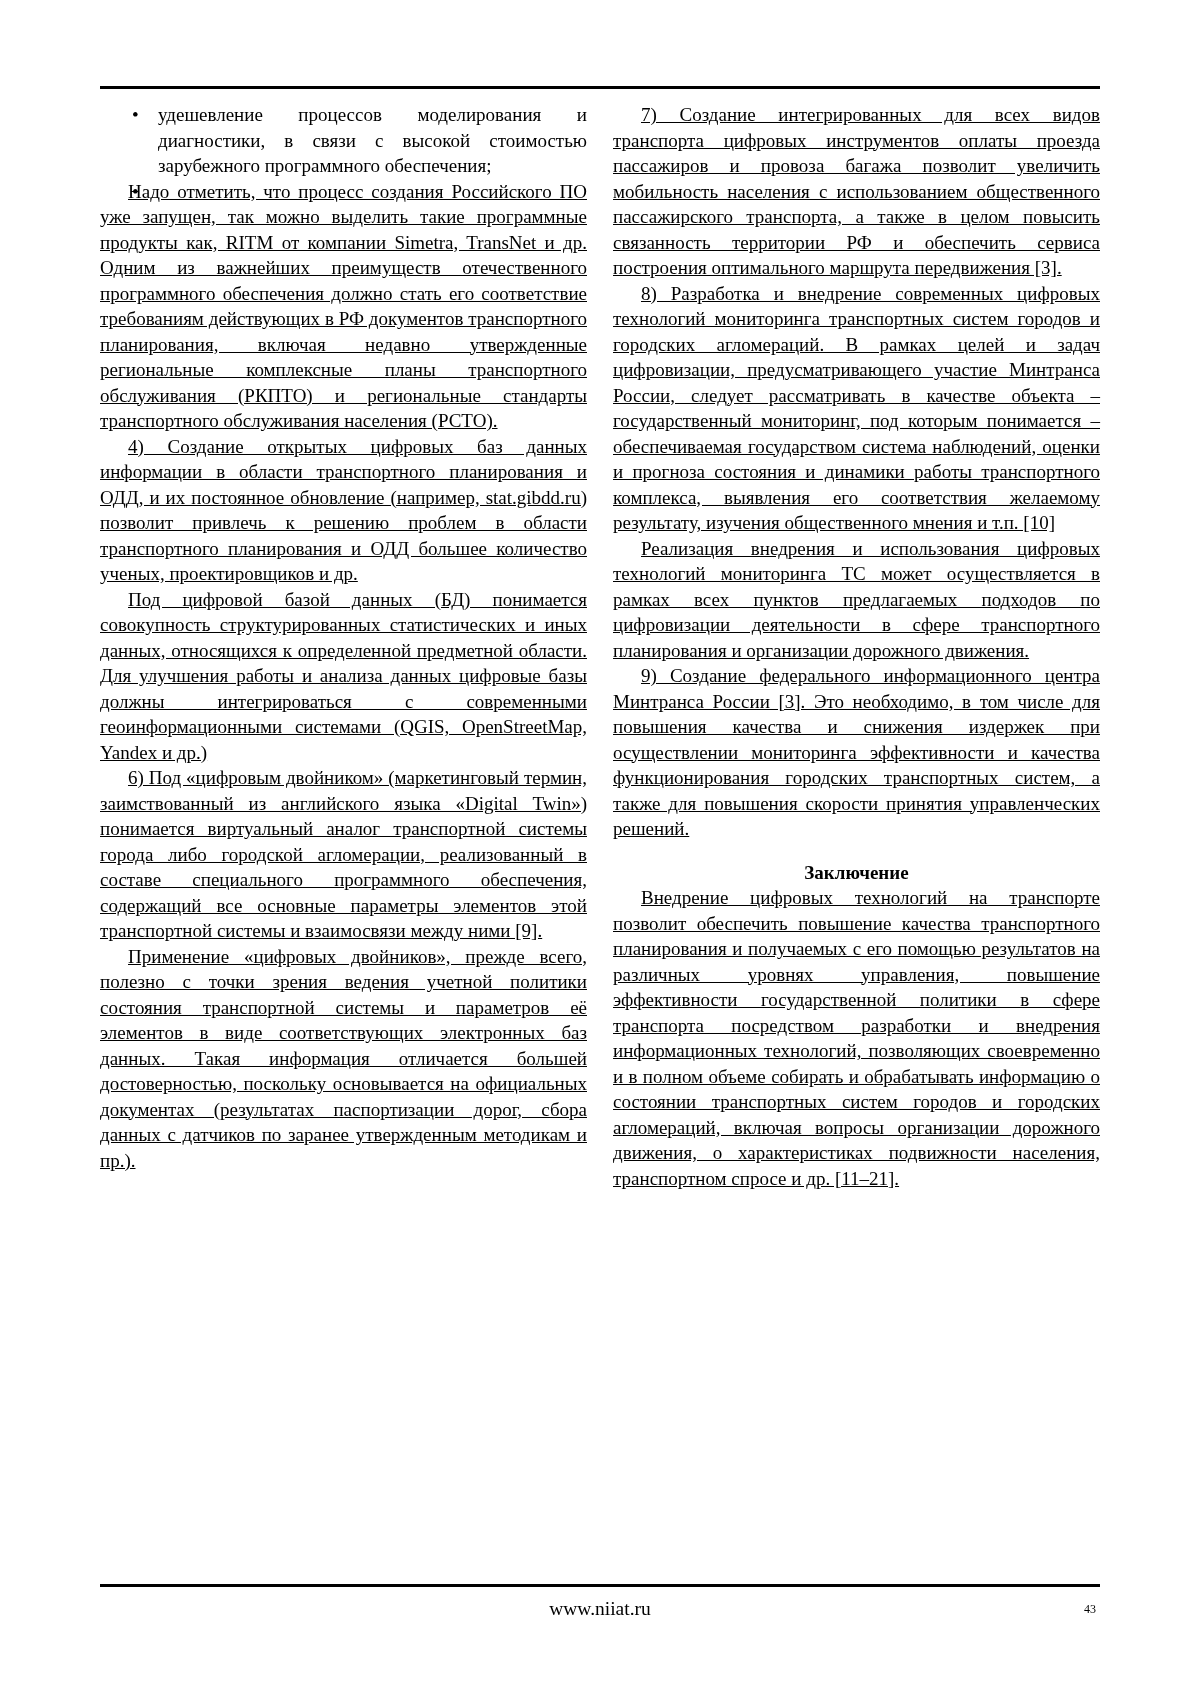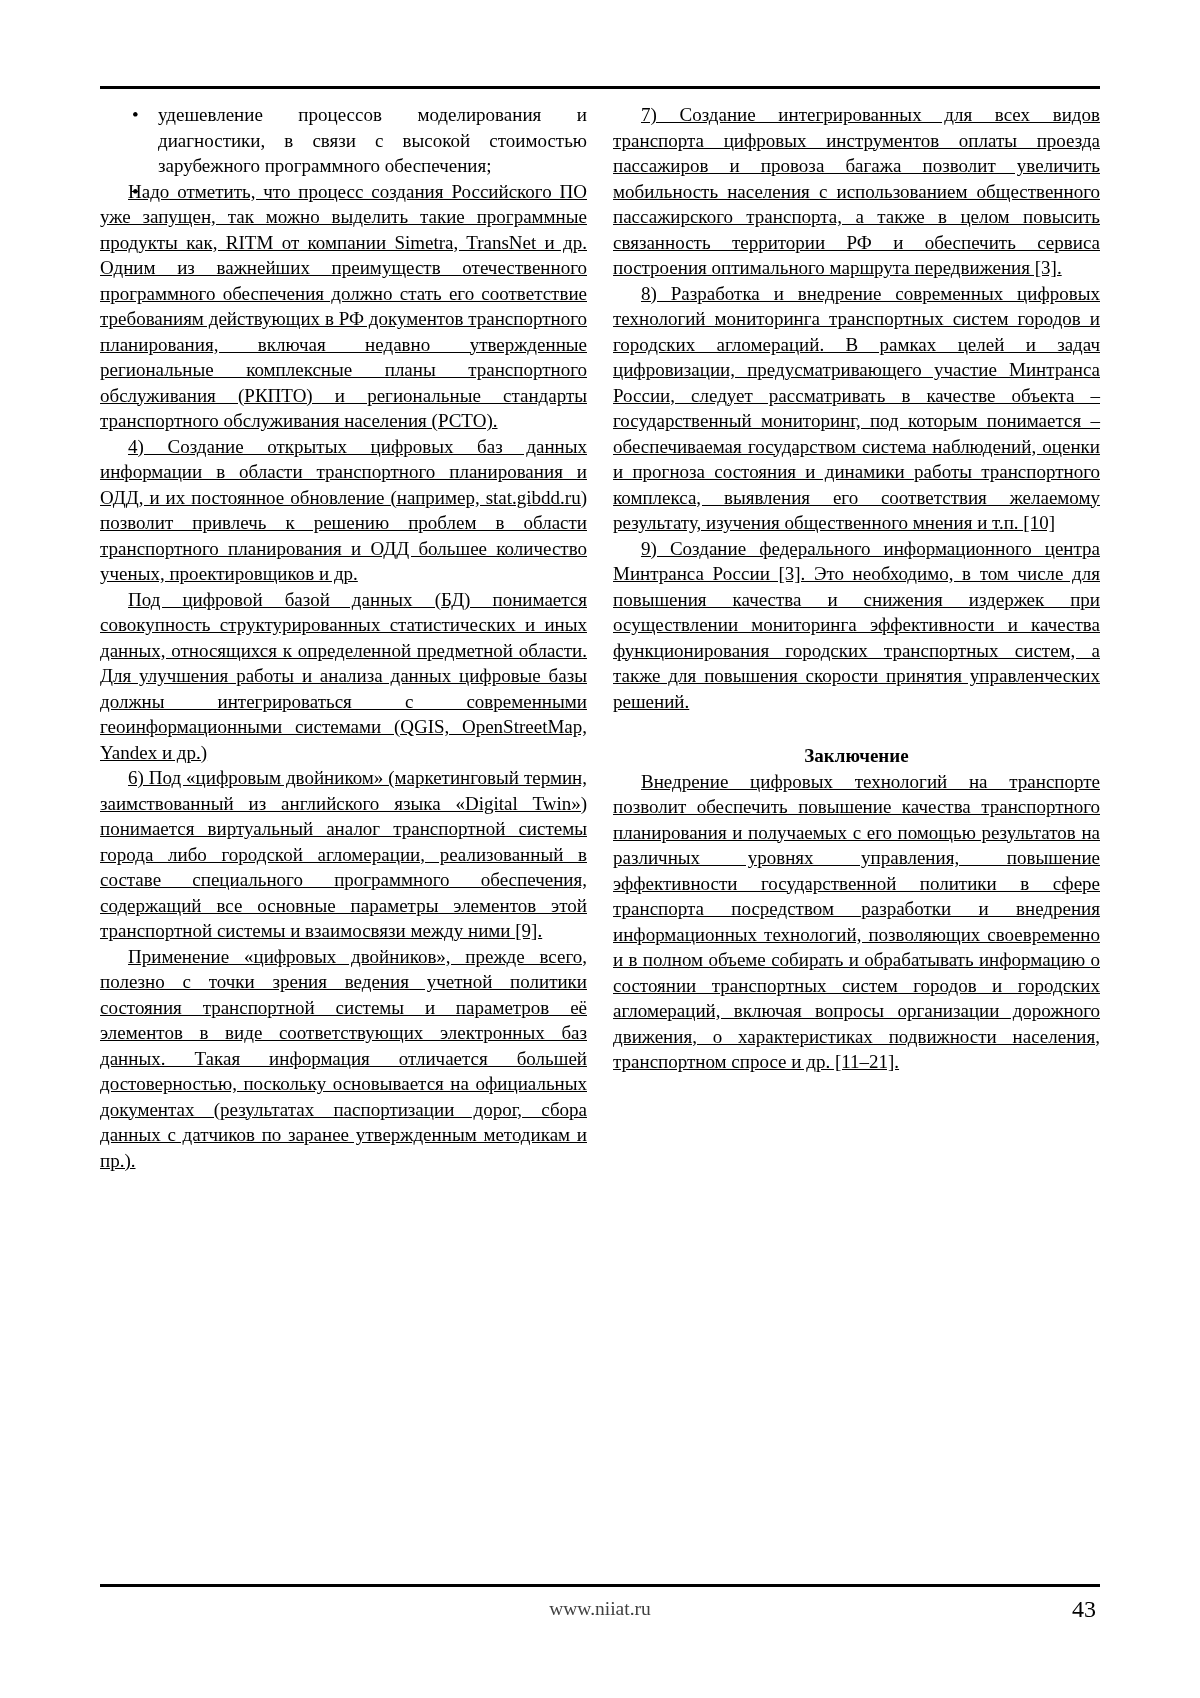--- a/index.html
+++ b/index.html
@@ -50,21 +50,21 @@
     position: relative;
     padding-left: 58px;
     text-indent: 0;
   }
   .bullet-marker {
     position: absolute;
     left: 32px;
     top: 0;
   }
   .conclusion-heading {
-    margin: 29px 0 0 0;
+    margin: 18px 0 0 0;
     font-weight: bold;
     text-align: center;
     text-indent: 0;
     font-size: 19px;
     line-height: 25.5px;
   }
   .rule-bottom {
     position: absolute;
     left: 100px;
     width: 1000px;
@@ -77,28 +77,28 @@
     left: 100px;
     width: 1000px;
     top: 1594px;
     height: 30px;
     font-size: 19.5px;
     line-height: 30px;
   }
   .footer-url {
     display: block;
     text-align: center;
-    color: #404040;
+    color: #000000;
     text-decoration: none;
   }
   .footer-page {
     position: absolute;
     right: 4px;
     top: 0;
-    font-size: 24px;
+    font-size: 12px;
     font-family: Liberation Serif, serif;
   }
 </style>
 </head>
 <body>
 
 <div class="page">
 
   <div class="rule-top"></div>
 
@@ -117,20 +117,21 @@
       <p>Надо отметить, что процесс создания Российского ПО уже запущен, так можно выделить такие программные продукты как, RITM от компании Simetra, TransNet и др. Одним из важнейших преимуществ отечественного программного обеспечения должно стать его соответствие требованиям действующих в РФ документов транспортного планирования, включая недавно утвержденные региональные комплексные планы транспортного обслуживания (РКПТО) и региональные стандарты транспортного обслуживания населения (РСТО).</p>
       <p>4) Создание открытых цифровых баз данных информации в области транспортного планирования и ОДД, и их постоянное обновление (например, stat.gibdd.ru) позволит привлечь к решению проблем в области транспортного планирования и ОДД большее количество ученых, проектировщиков и др.</p>
       <p>Под цифровой базой данных (БД) понимается совокупность структурированных статистических и иных данных, относящихся к определенной предметной области. Для улучшения работы и анализа данных цифровые базы должны интегрироваться с современными геоинформационными системами (QGIS, OpenStreetMap, Yandex и др.)</p>
       <p>6) Под «цифровым двойником» (маркетинговый термин, заимствованный из английского языка «Digital Twin») понимается виртуальный аналог транспортной системы города либо городской агломерации, реализованный в составе специального программного обеспечения, содержащий все основные параметры элементов этой транспортной системы и взаимосвязи между ними [9].</p>
       <p>Применение «цифровых двойников», прежде всего, полезно с точки зрения ведения учетной политики состояния транспортной системы и параметров её элементов в виде соответствующих электронных баз данных. Такая информация отличается большей достоверностью, поскольку основывается на официальных документах (результатах паспортизации дорог, сбора данных с датчиков по заранее утвержденным методикам и пр.).</p>
     </div>
 
     <div class="col">
       <p>7) Создание интегрированных для всех видов транспорта цифровых инструментов оплаты проезда пассажиров и провоза багажа позволит увеличить мобильность населения с использованием общественного пассажирского транспорта, а также в целом повысить связанность территории РФ и обеспечить сервиса построения оптимального маршрута передвижения [3].</p>
       <p>8) Разработка и внедрение современных цифровых технологий мониторинга транспортных систем городов и городских агломераций. В рамках целей и задач цифровизации, предусматривающего участие Минтранса России, следует рассматривать в качестве объекта – государственный мониторинг, под которым понимается – обеспечиваемая государством система наблюдений, оценки и прогноза состояния и динамики работы транспортного комплекса, выявления его соответствия желаемому результату, изучения общественного мнения и т.п. [10]</p>
+      <p>Реализация внедрения и использования цифровых технологий мониторинга ТС может осуществляется в рамках всех пунктов предлагаемых подходов по цифровизации деятельности в сфере транспортного планирования и организации дорожного движения.</p>
       <p>9) Создание федерального информационного центра Минтранса России [3]. Это необходимо, в том числе для повышения качества и снижения издержек при осуществлении мониторинга эффективности и качества функционирования городских транспортных систем, а также для повышения скорости принятия управленческих решений.</p>
       <h3 class="conclusion-heading">Заключение</h3>
       <p>Внедрение цифровых технологий на транспорте позволит обеспечить повышение качества транспортного планирования и получаемых с его помощью результатов на различных уровнях управления, повышение эффективности государственной политики в сфере транспорта посредством разработки и внедрения информационных технологий, позволяющих своевременно и в полном объеме собирать и обрабатывать информацию о состоянии транспортных систем городов и городских агломераций, включая вопросы организации дорожного движения, о характеристиках подвижности населения, транспортном спросе и др. [11–21].</p>
     </div>
 
   </div>
 
   <div class="rule-bottom"></div>
 
   <div class="footer-row">

